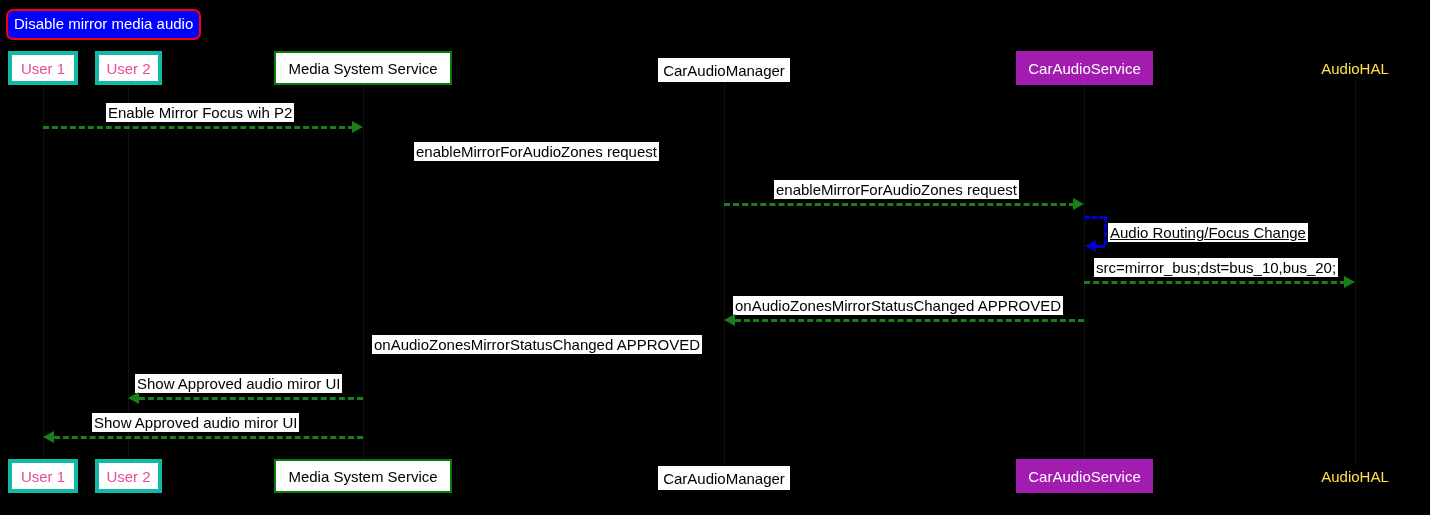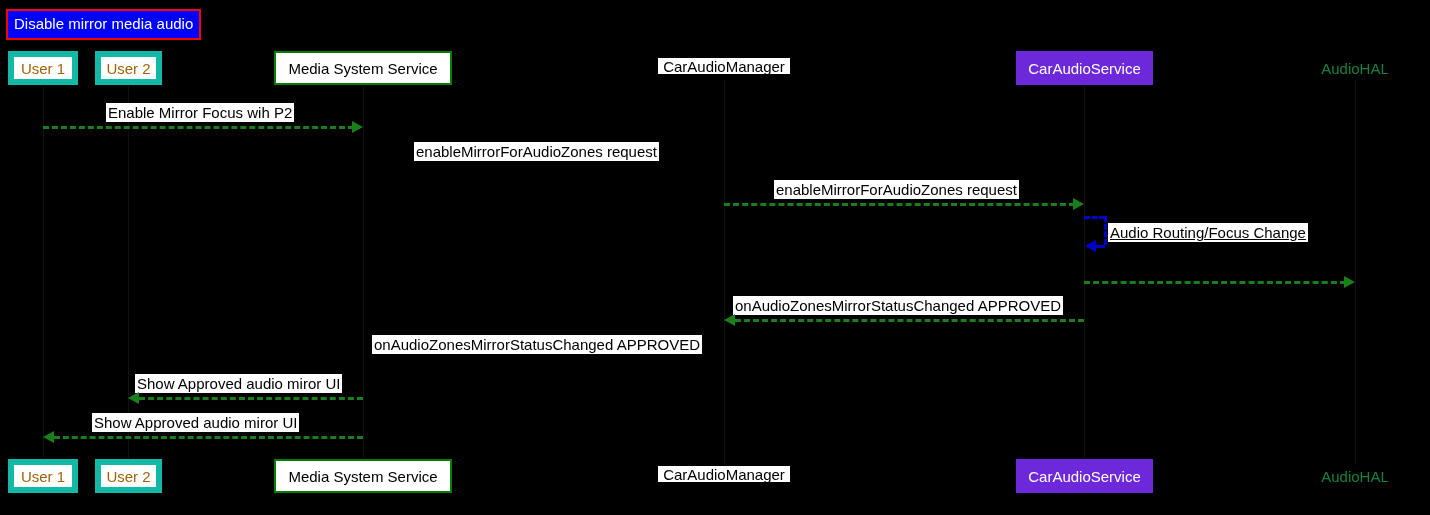--- a/index.html
+++ b/index.html
@@ -41,43 +41,43 @@
     box-sizing: border-box;
     display: flex;
     align-items: center;
     justify-content: center;
     white-space: nowrap;
     font-size: 15px;
     height: 34px;
   }
   .participant.boxed {
     background: #ffffff;
-    color: #a16207;
-    border: 6px solid #14b8a6;
+    color: #ec4899;
+    border: 4px solid #14b8a6;
     text-align: center;
   }
   .participant.boxed-green {
     background: #ffffff;
     color: #000000;
     border: 2px solid #008000;
   }
   .participant.plain-white {
     background: #ffffff;
     color: #000000;
     border: none;
-    height: 16px;
+    height: 24px;
   }
   .participant.filled-blue {
-    background: #6d28d9;
+    background: #a21caf;
     color: #ffffff;
     border: none;
   }
   .participant.bare {
     background: transparent;
-    color: #15803d;
+    color: #fde047;
     border: none;
     height: 20px;
   }
 
   
   .lifeline {
     position: absolute;
     width: 1px;
     background: #111111;
   }
@@ -128,21 +128,21 @@
     line-height: 19px;
     white-space: nowrap;
     padding: 0 2px;
   }
 </style>
 </head>
 <body>
 
 <div id="diagram">
 
-  <div class="title-box" style="left:6px; top:9px;">Disable mirror media audio</div>
+  <div class="title-box" style="left:6px; top:9px;border-radius:7px;">Disable mirror media audio</div>
 
   <div class="lifeline" style="left:43px;   top:86px; height:372px;"></div>
   <div class="lifeline" style="left:128px;  top:86px; height:372px;"></div>
   <div class="lifeline" style="left:363px;  top:86px; height:372px;"></div>
   <div class="lifeline" style="left:724px;  top:80px; height:384px;"></div>
   <div class="lifeline" style="left:1084px; top:86px; height:372px;"></div>
   <div class="lifeline" style="left:1355px; top:80px; height:384px;"></div>
 
   <div class="participant boxed" style="left:8px;   top:51px; width:70px;">User 1</div>
   <div class="participant boxed" style="left:95px;  top:51px; width:67px;">User 2</div>
@@ -167,20 +167,21 @@
   <div class="msg-label" style="left:774px; top:180px;">enableMirrorForAudioZones request</div>
   <div class="msg-line" style="left:724px; top:203px; width:351px;"></div>
   <div class="arrow-head right" style="left:1073px; top:198px;"></div>
 
   <div class="selfloop-top" style="left:1084px; top:216px; width:21px;"></div>
   <div class="selfloop-side" style="left:1104px; top:216px; height:29px;"></div>
   <div class="selfloop-bottom" style="left:1096px; top:245px; width:9px;"></div>
   <div class="arrow-head left blue" style="left:1085px; top:240px;"></div>
   <div class="msg-label" style="left:1108px; top:223px;text-decoration:underline;">Audio Routing/Focus Change</div>
 
+  <div class="msg-label" style="left:1094px; top:258px;">src=mirror_bus;dst=bus_10,bus_20;</div>
   <div class="msg-line" style="left:1084px; top:281px; width:262px;"></div>
   <div class="arrow-head right" style="left:1344px; top:276px;"></div>
 
   <div class="msg-label" style="left:733px; top:296px;">onAudioZonesMirrorStatusChanged APPROVED</div>
   <div class="msg-line" style="left:735px; top:319px; width:349px;"></div>
   <div class="arrow-head left" style="left:724px; top:314px;"></div>
 
   <div class="msg-label" style="left:372px; top:335px;">onAudioZonesMirrorStatusChanged APPROVED</div>
 
   <div class="msg-label" style="left:135px; top:374px;">Show Approved audio miror UI</div>

